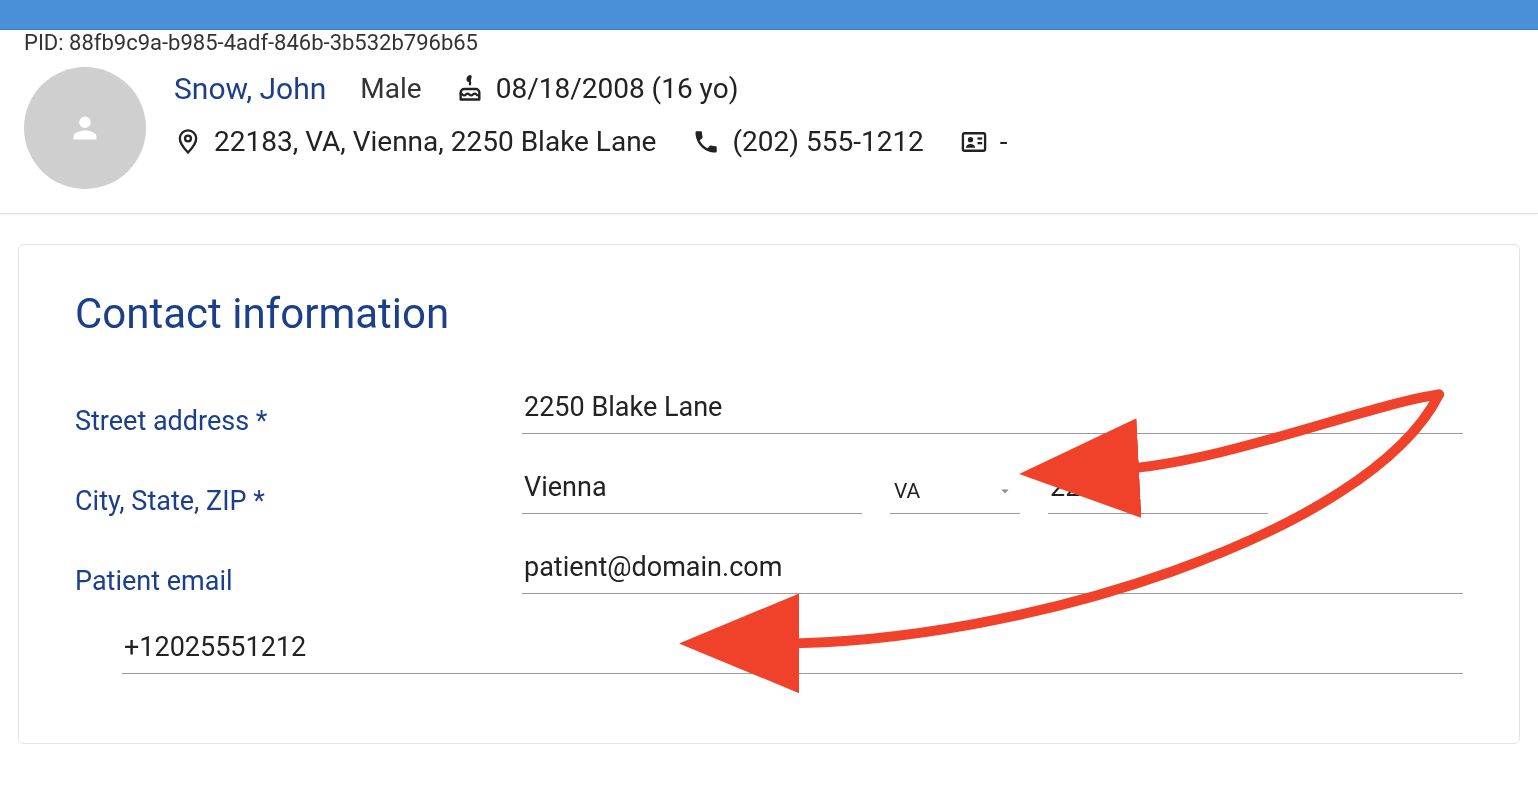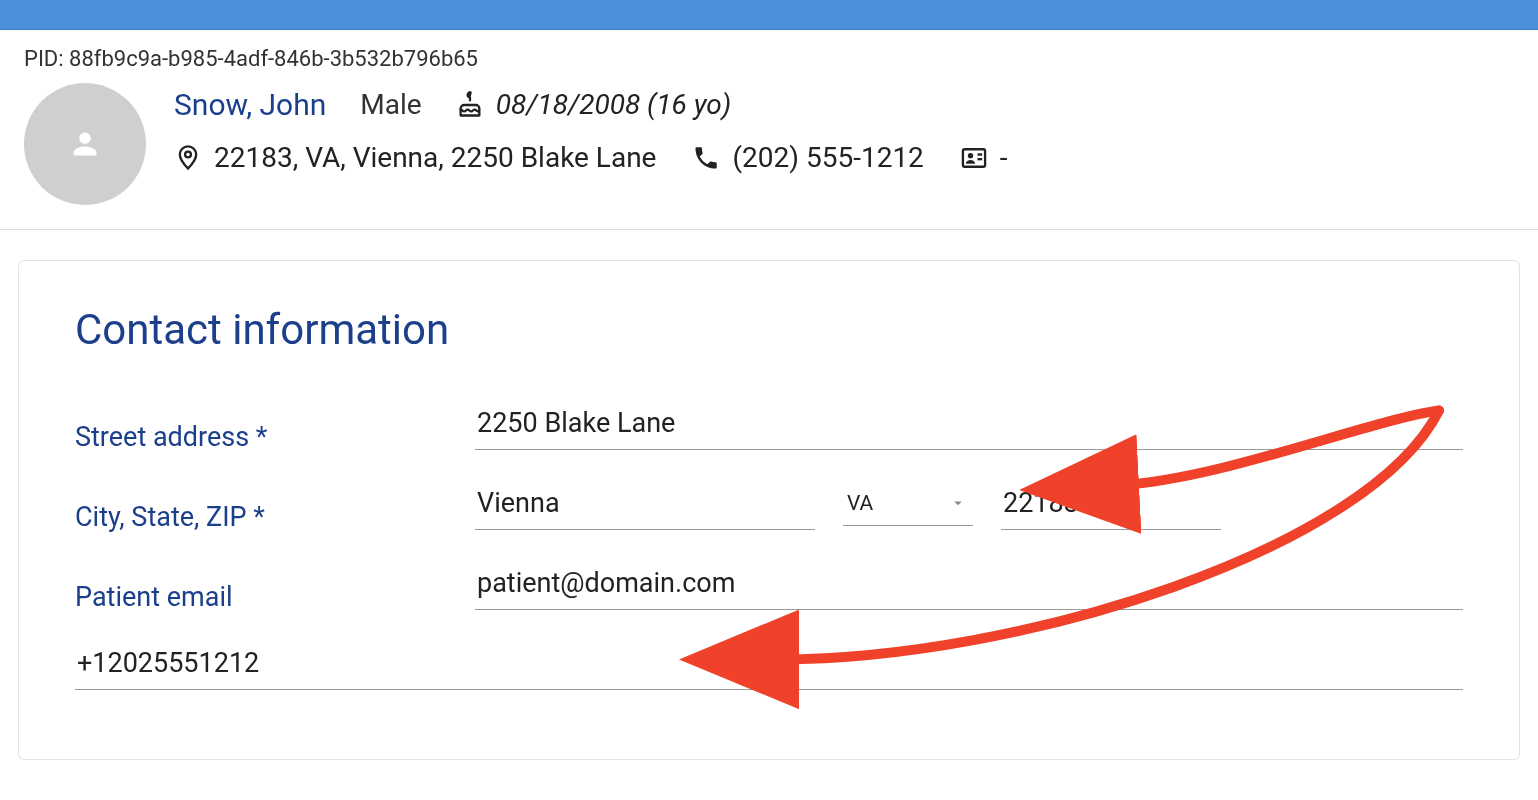--- a/index.html
+++ b/index.html
@@ -8,21 +8,21 @@
       background: #fff;
       color: #222;
       width: 1538px;
     }
     .top-bar {
       height: 30px;
       background: #4a90d9;
       border-bottom: 1px solid #3a7bbd;
     }
     .patient-header {
-      padding: 16px 24px 24px 24px;
+      padding: 0 24px 24px 24px;
       border-bottom: 1px solid #ddd;
       box-shadow: 0 1px 2px rgba(0,0,0,0.04);
       background: #fff;
     }
     .pid-line {
       font-size: 22px;
       color: #333;
       margin-bottom: 8px;
     }
     .patient-row {
@@ -50,21 +50,21 @@
       font-size: 30px;
       margin-bottom: 18px;
       line-height: 1.2;
     }
     .patient-name {
       color: #1b3f8b;
       font-weight: 400;
       font-size: 30px;
     }
     .gender { color: #333; font-size: 28px; }
-    .dob-block { display: flex; align-items: center; gap: 12px; font-size: 28px; color: #222; font-style: italic; }
+    .dob-block { display: flex; align-items: center; gap: 12px; font-size: 28px; color: #222; }
     .info-row-2 {
       display: flex;
       align-items: center;
       gap: 36px;
       font-size: 28px;
       color: #222;
     }
     .info-item { display: flex; align-items: center; gap: 12px; }
     .icon { display: inline-flex; align-items: center; justify-content: center; }
     .icon svg { width: 28px; height: 28px; }
@@ -93,21 +93,22 @@
       width: 400px;
       font-size: 27px;
       color: #1b3f8b;
       font-weight: 400;
       margin-top: 26px;
     }
     .form-fields {
       flex: 1;
       display: flex;
       gap: 28px;
-      align-items: center;
+      align-items: flex-end;
+      margin-left: 47px;
     }
     .text-input {
       border: none;
       border-bottom: 1px solid #9a9a9a;
       font-size: 27px;
       padding: 8px 2px 10px 2px;
       background: transparent;
       color: #222;
       width: 100%;
       font-family: inherit;

